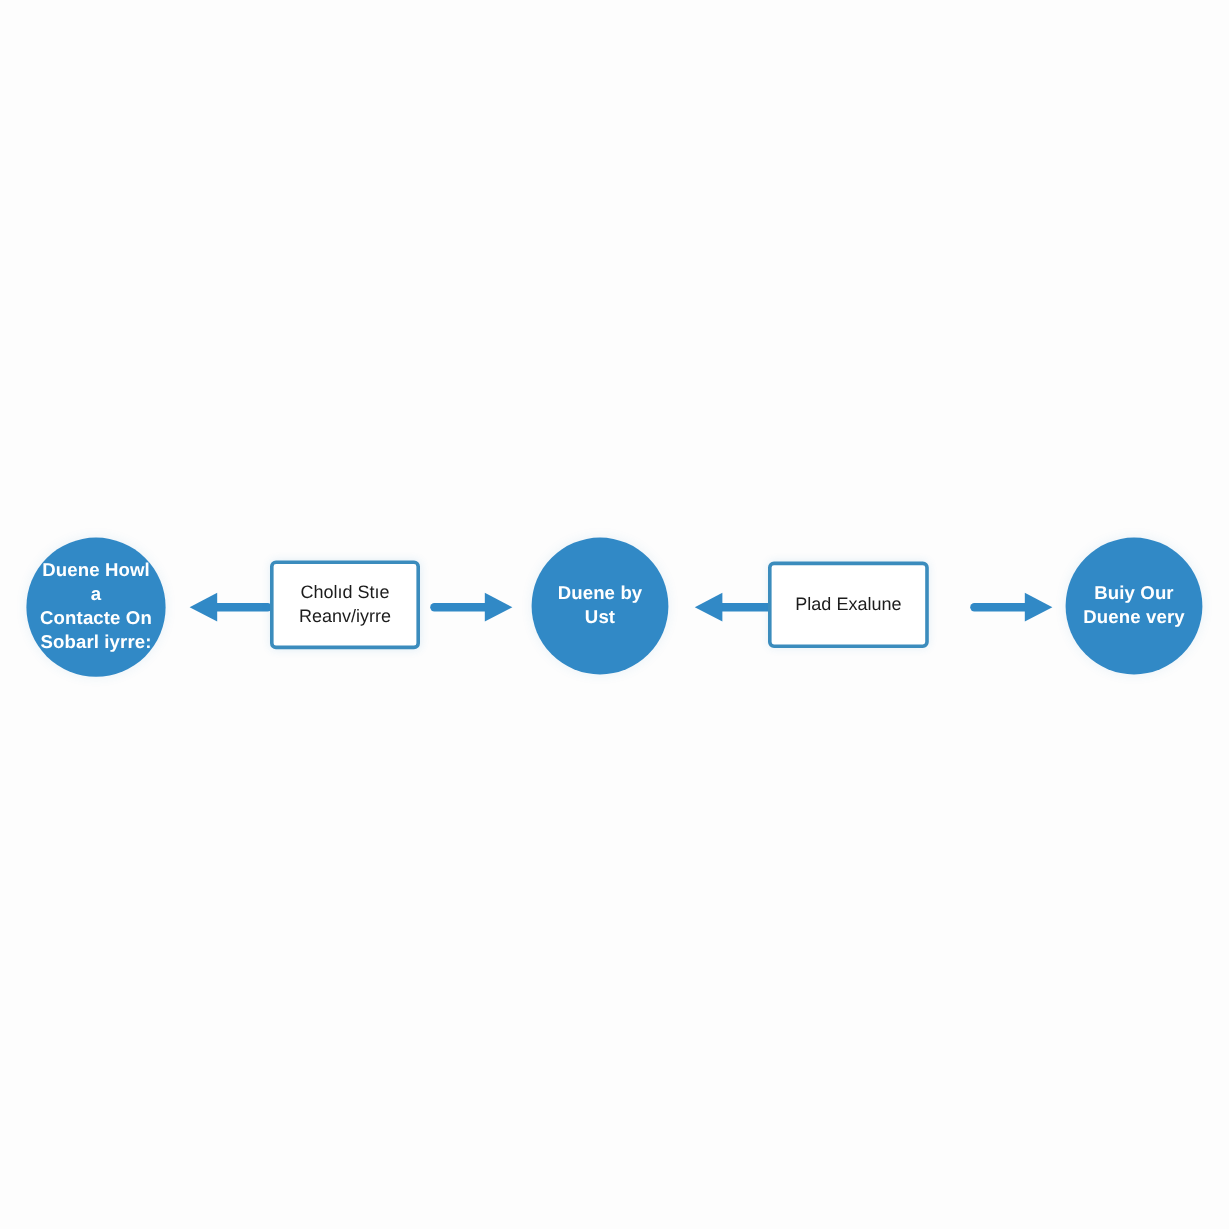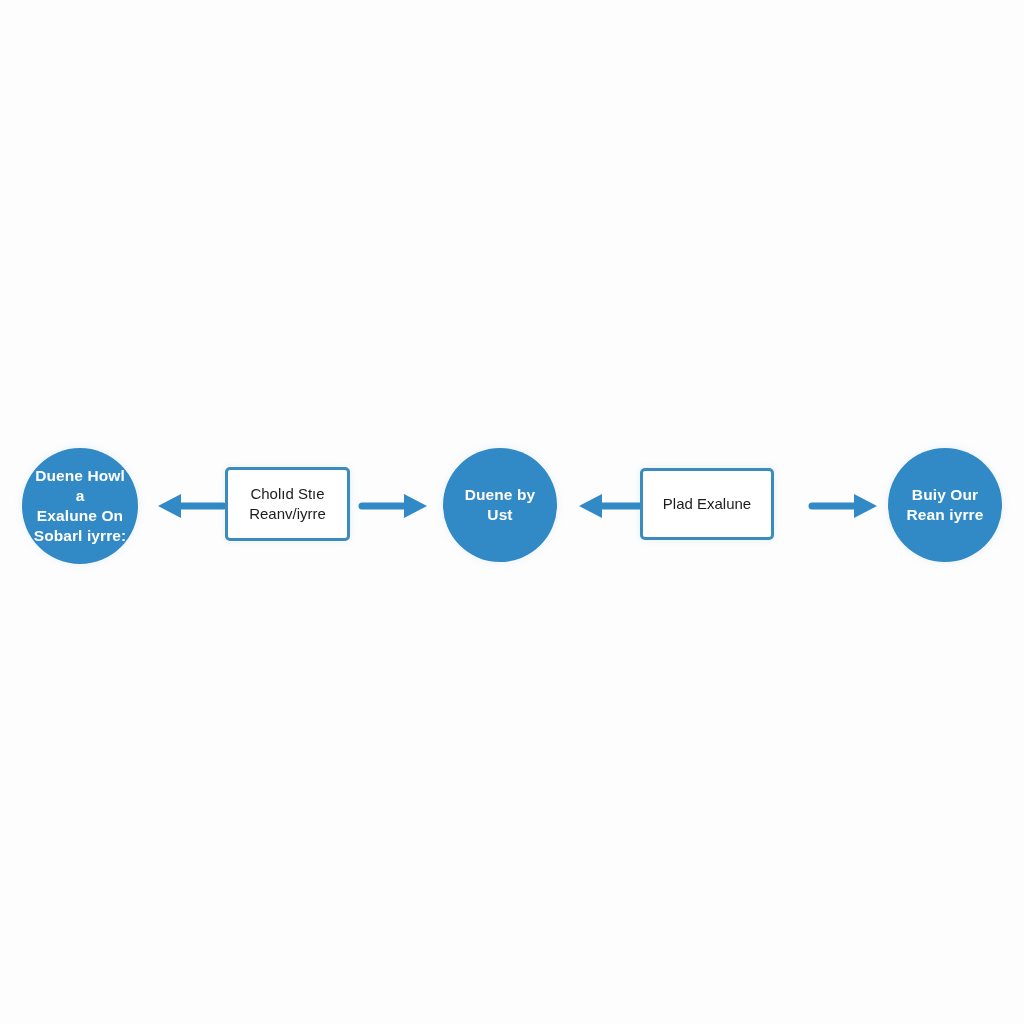--- a/index.html
+++ b/index.html
@@ -81,21 +81,21 @@
   #arrow-3 { left: 578px; width: 66px; }
   #arrow-4 { left: 812px; width: 66px; }
 </style>
 </head>
 <body>
 
 <div id="canvas">
 
   <div class="node node-circle" id="node-start">
     <span class="node-label">Duene Howl a
-Exalune On
+Contacte On
 Sobarl iyrre:</span>
   </div>
 
   <div class="arrow" id="arrow-1">
     <svg width="66" height="32" viewBox="0 0 66 32" aria-hidden="true">
       <path d="M66 16 L22 16" stroke="#3189c6" stroke-width="7" stroke-linecap="round" fill="none"></path>
       <path d="M1 16 L24 4 L24 28 Z" fill="#3189c6"></path>
     </svg>
   </div>
 
@@ -128,16 +128,16 @@
 
   <div class="arrow" id="arrow-4">
     <svg width="66" height="32" viewBox="0 0 66 32" aria-hidden="true">
       <path d="M0 16 L44 16" stroke="#3189c6" stroke-width="7" stroke-linecap="round" fill="none"></path>
       <path d="M65 16 L42 4 L42 28 Z" fill="#3189c6"></path>
     </svg>
   </div>
 
   <div class="node node-circle" id="node-end">
     <span class="node-label">Buiy Our
-Rean iyrre</span>
+Duene very</span>
   </div>
 
 </div>
 
 </body></html>

